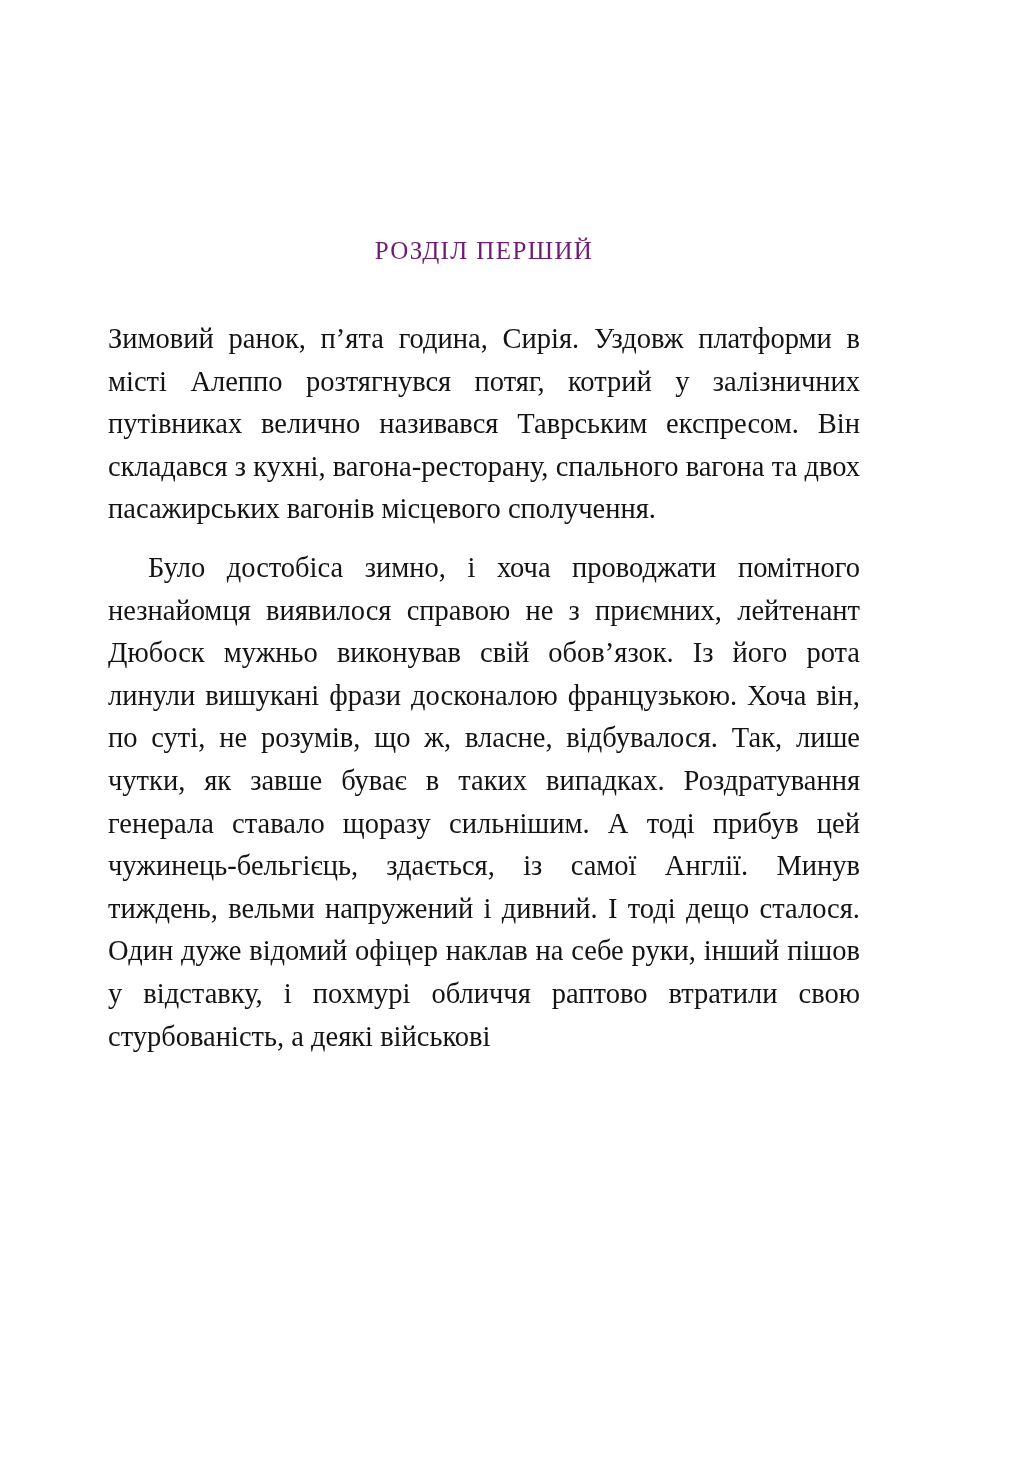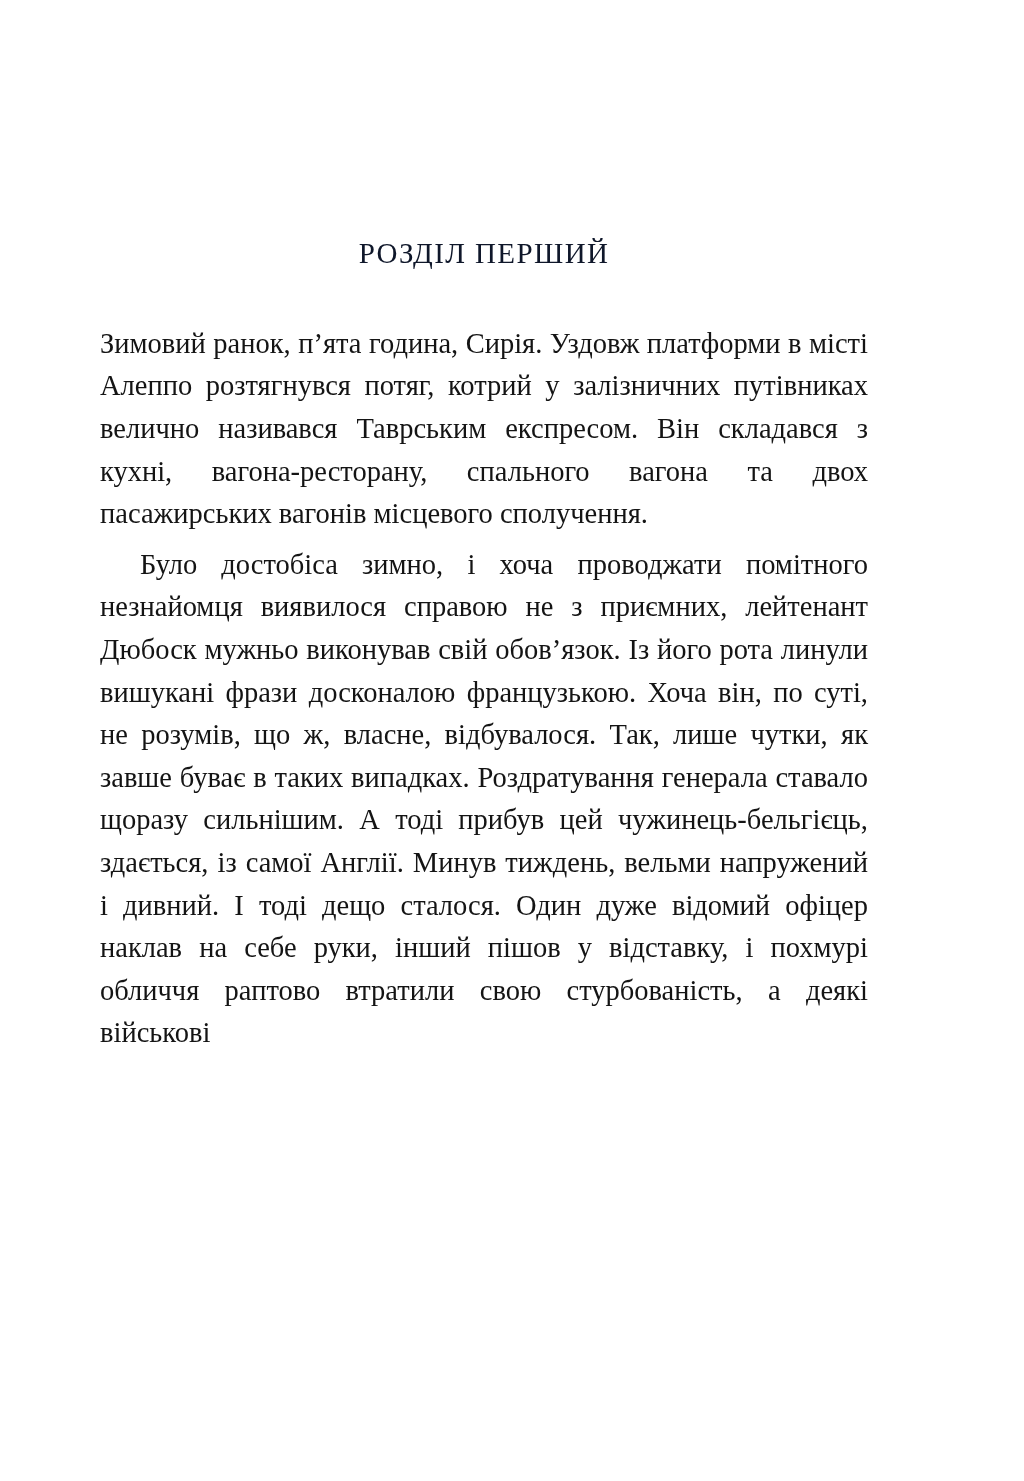--- a/index.html
+++ b/index.html
@@ -22,38 +22,38 @@
     padding: 0;
   }
   .content {
     position: absolute;
     left: 92px;
     top: 236px;
     width: 784px;
   }
   .chapter-label {
     text-align: center;
-    font-size: 29px;
+    font-size: 25px;
     letter-spacing: 1.4px;
-    color: #0f172a;
+    color: #701a75;
     font-weight: 400;
     margin: 0 0 52px 0;
     line-height: 1.2;
   }
   .chapter-title {
     text-align: center;
     font-size: 32px;
     font-weight: 700;
     color: #000000;
     margin: 0 0 86px 0;
     line-height: 1.25;
     letter-spacing: 0.2px;
   }
   .body-text p {
-    margin: 8px;
+    margin: 16px;
     font-size: 28.5px;
     line-height: 42.6px;
     text-align: justify;
     text-justify: inter-word;
     color: #141414;
     hyphens: manual;
   }
   .body-text p.indent {
     text-indent: 40px;
   }

